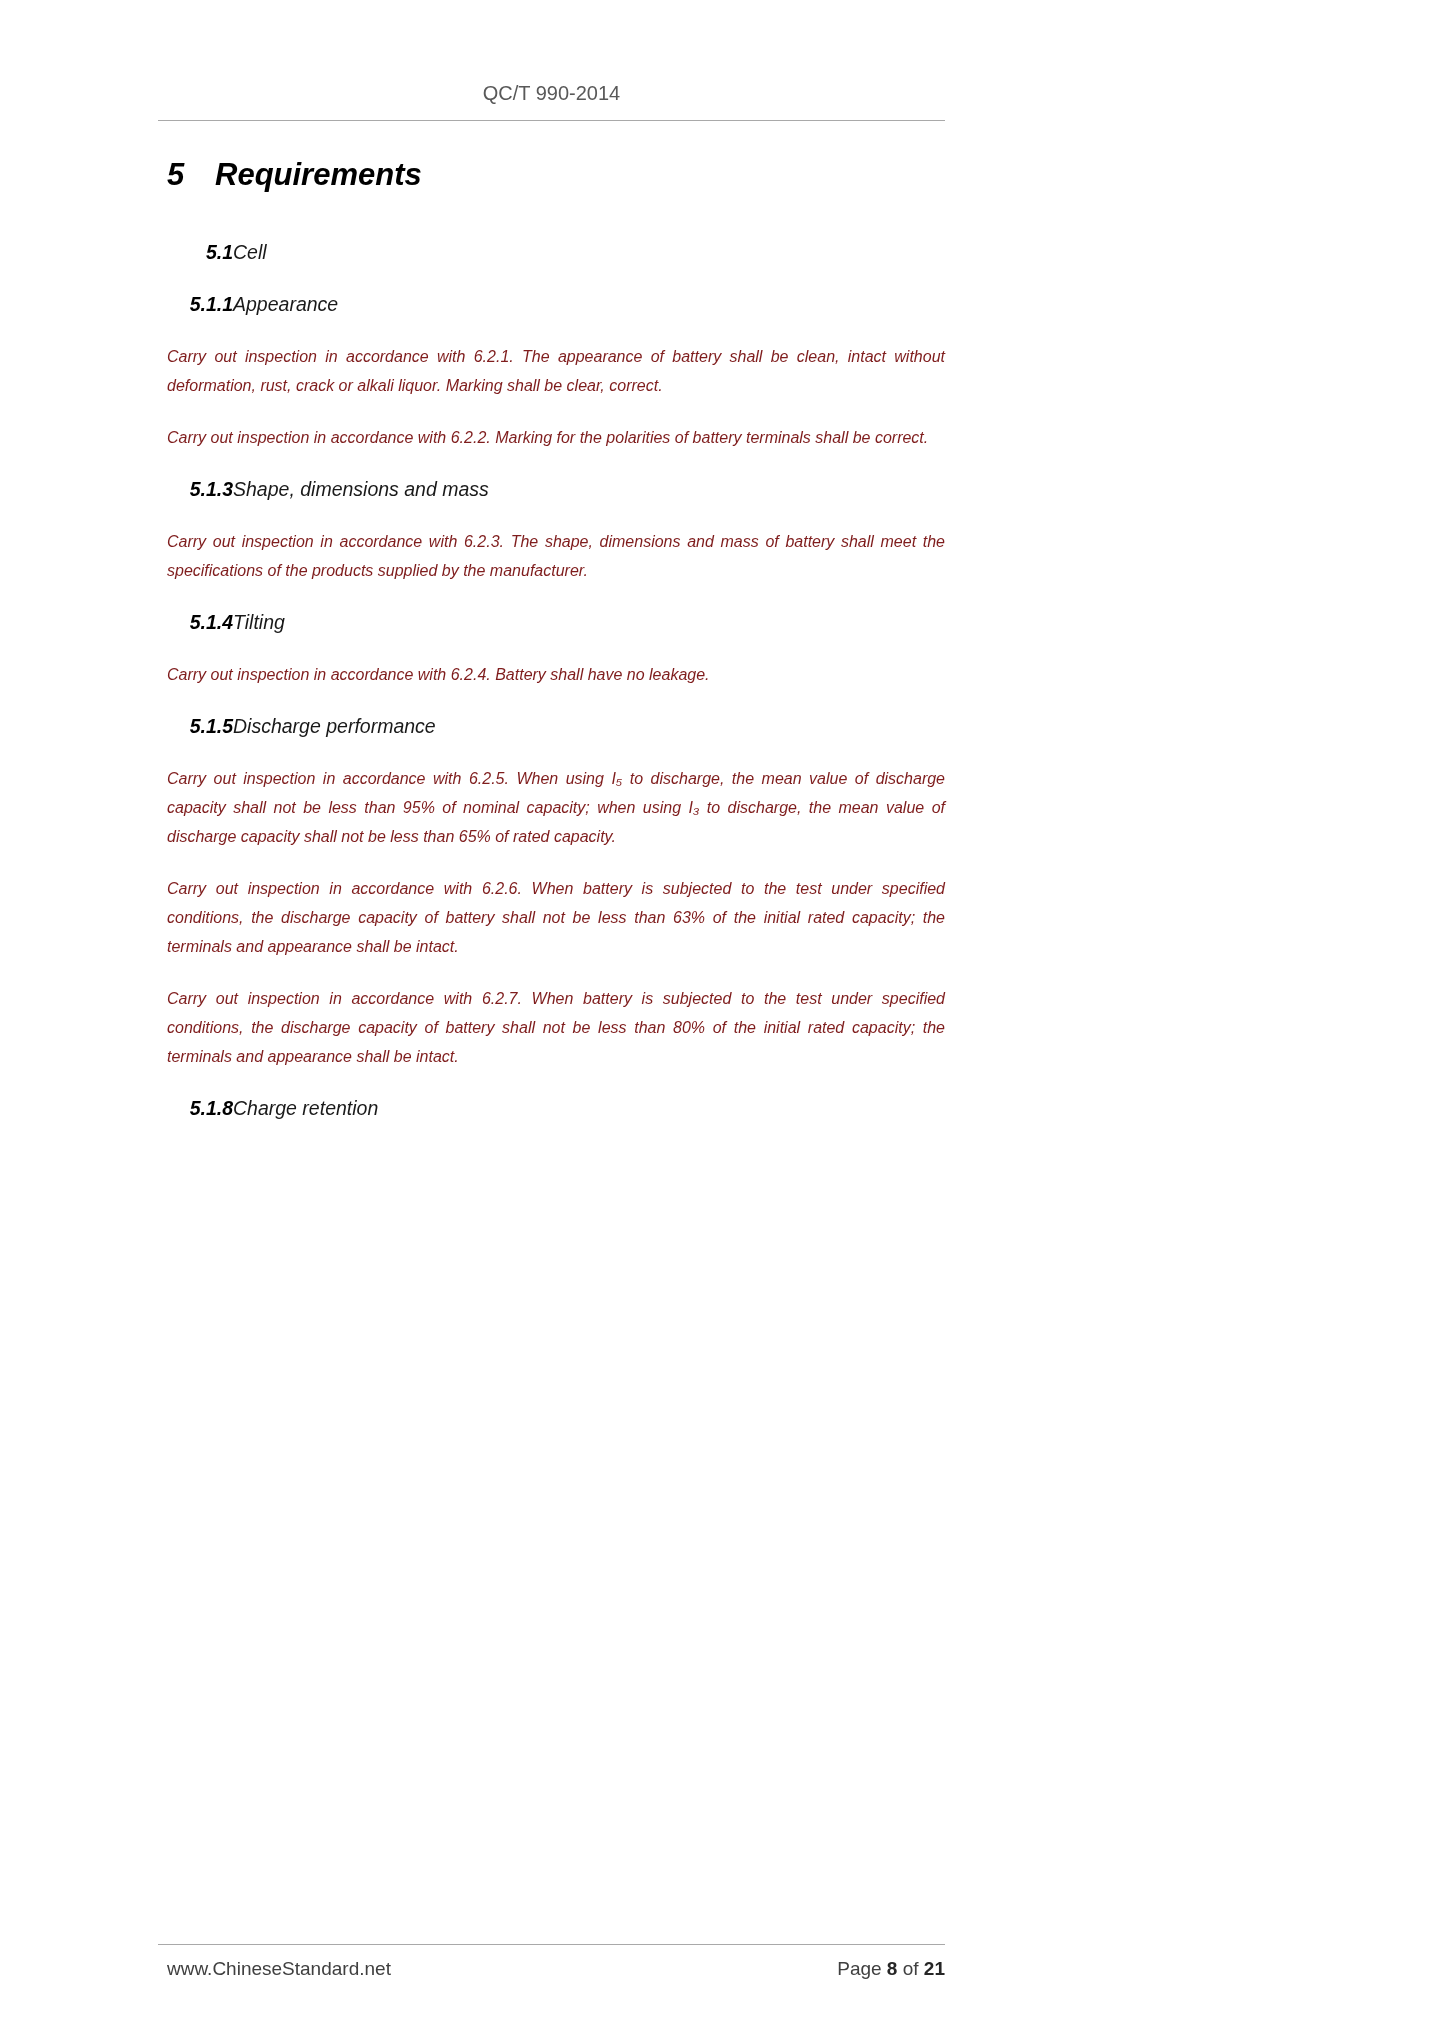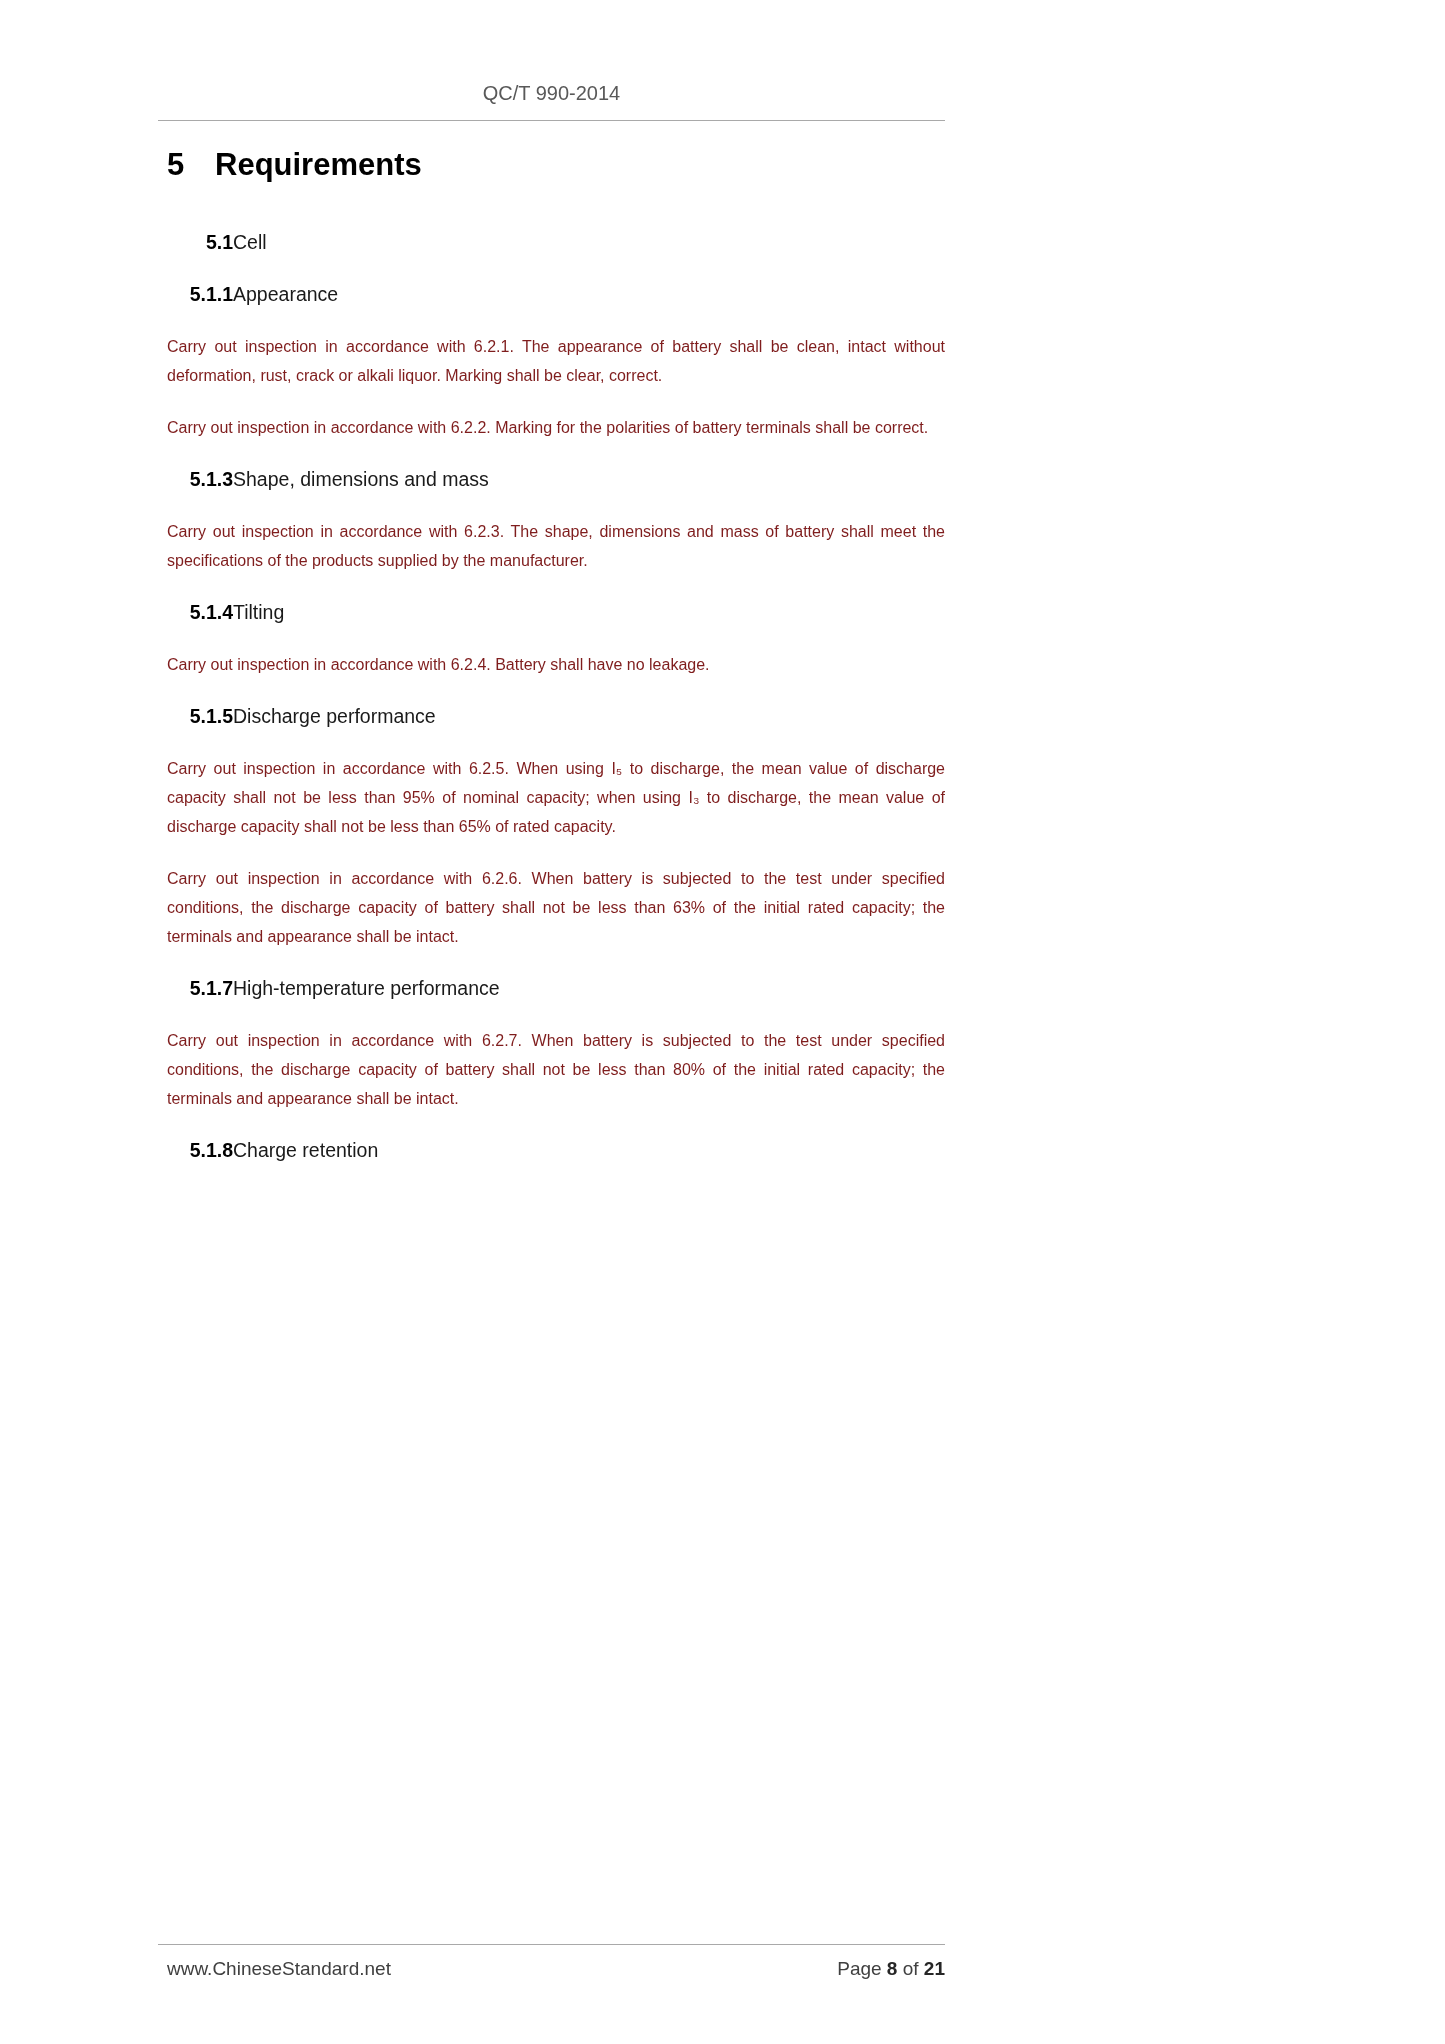--- a/index.html
+++ b/index.html
@@ -31,22 +31,23 @@
     width: 787px;
     border: 0;
     border-top: 1px solid #a9a9a9;
     margin: 0;
   }
   .rule-header { top: 120px; }
   .rule-footer { top: 1944px; }
   main.content {
     position: absolute;
     left: 167px;
-    top: 145px;
+    top: 155px;
     width: 778px;
+    font-style: italic;
   }
   h1.chapter {
     font-size: 31px;
     line-height: 40px;
     font-weight: bold;
     color: #000000;
     margin: 0 0 43px 0;
   }
   h1.chapter .num {
     display: inline-block;
@@ -125,23 +126,20 @@
     </h2>
     <p class="body-text">Carry out inspection in accordance with 6.2.4. Battery shall have no leakage.</p>
 
     <h2 class="section">
       <span class="sec-num">5.1.5</span><span>Discharge performance</span>
     </h2>
     <p class="body-text">Carry out inspection in accordance with 6.2.5. When using I₅ to discharge, the mean value of discharge capacity shall not be less than 95% of nominal capacity; when using I₃ to discharge, the mean value of discharge capacity shall not be less than 65% of rated capacity.</p>
 
     <p class="body-text">Carry out inspection in accordance with 6.2.6. When battery is subjected to the test under specified conditions, the discharge capacity of battery shall not be less than 63% of the initial rated capacity; the terminals and appearance shall be intact.</p>
 
-    <h2 class="section">
-      <span class="sec-num">5.1.7</span><span>High-temperature performance</span>
-    </h2>
     <p class="body-text">Carry out inspection in accordance with 6.2.7. When battery is subjected to the test under specified conditions, the discharge capacity of battery shall not be less than 80% of the initial rated capacity; the terminals and appearance shall be intact.</p>
 
     <h2 class="section">
       <span class="sec-num">5.1.8</span><span>Charge retention</span>
     </h2>
 
   </main>
 
   <footer>
     <hr class="rule rule-footer">

